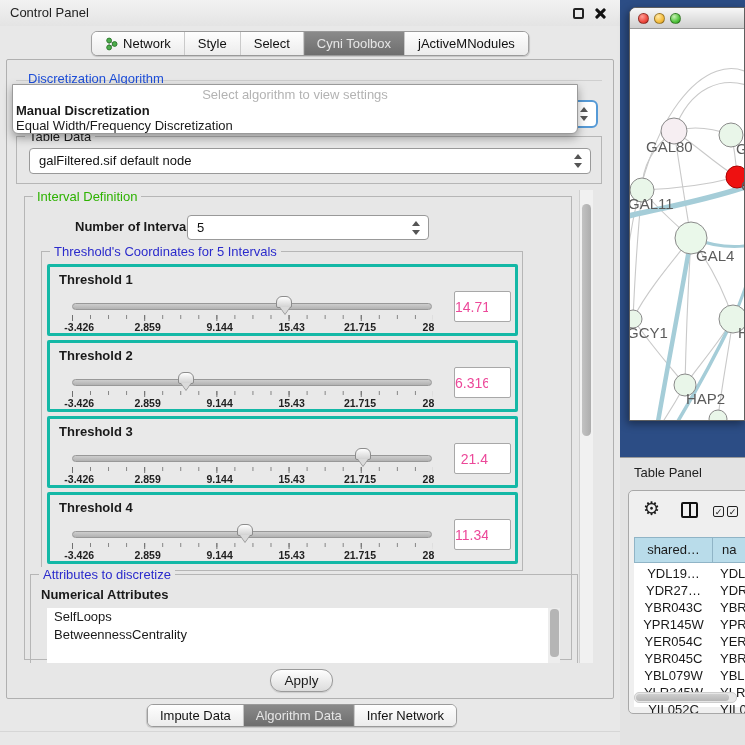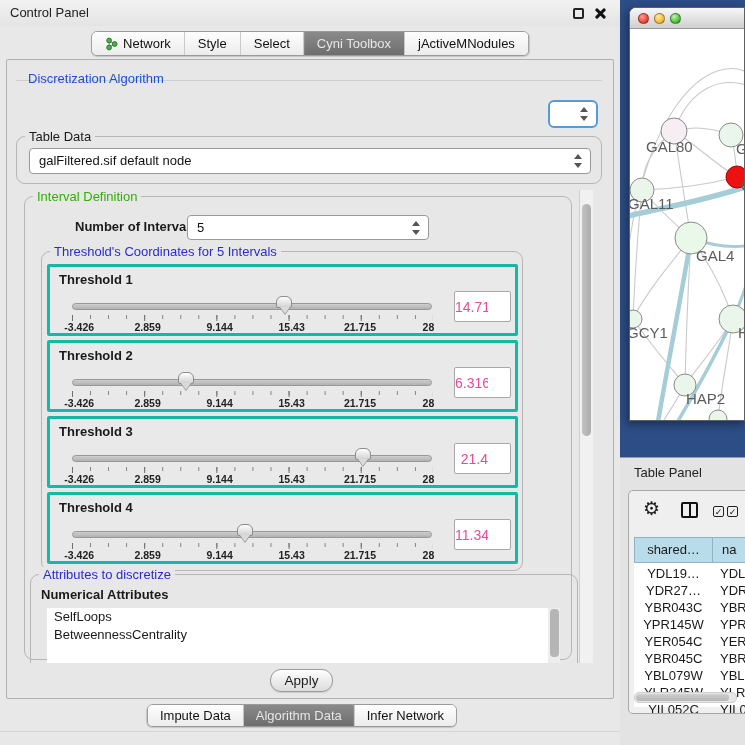--- a/index.html
+++ b/index.html
@@ -25,21 +25,21 @@
     white-space:nowrap; cursor:default; }
   .tab:last-child { border-right:none; }
   .tab.sel { background:linear-gradient(#8a8a8a,#6e6e6e); color:#e6e6e6; }
   .top-tabs { left:310px; top:31px; transform:translateX(-50%); }
   .bottom-tabs { left:302px; top:704px; transform:translateX(-50%); height:23px; }
   .bottom-tabs .tab { padding:0 12px; }
 
   .panel-outer { left:6px; top:59px; width:608px; height:640px; background:#e7e7e7;
     border:1px solid #b0b0b0; border-radius:2px; }
 
-  .group { border:1px solid #b6b6b6; border-radius:9px;text-decoration:underline; }
+  .group { border:1px solid #b6b6b6; border-radius:0;text-decoration:underline; }
   .gtitle { position:absolute; top:-8px; left:8px; background:#e7e7e7; padding:0 4px; font-size:13px; }
   .green { color:#2db200; } .blue { color:#2b2bcc; }
 
   .algo-faint { left:28px; top:71px; color:#1d4ed8; font-size:13px; }
   .algo-topline { left:16px; top:80px; width:586px; height:1px; background:#cfcfcf; }
   .focus-combo { left:548px; top:100px; width:50px; height:28px; border:2px solid #569ad6;
     border-radius:6px; background:#fff; }
   .popup { left:12px; top:84px; width:566px; height:50px; background:#fff; border:1px solid #9a9a9a;
     border-radius:0 0 6px 6px; box-shadow:0 4px 10px rgba(0,0,0,.35); z-index:5; }
   .popup .prompt { position:absolute; top:2px; width:100%; text-align:center; color:#b3b3b3; }
@@ -176,20 +176,25 @@
   </div>
 
   <div class="abs panel-outer"></div>
 
   <div class="abs algo-topline"></div>
   <div class="abs algo-faint">Discretization Algorithm</div>
   <div class="abs focus-combo">
     <div class="stepper"></div>
   </div>
 
+  <div class="abs popup">
+    <div class="prompt">Select algorithm to view settings</div>
+    <div class="item1">Manual Discretization</div>
+    <div class="item2">Equal Width/Frequency Discretization</div>
+  </div>
 
   <div class="abs group tabledata-group">
     <div class="gtitle">Table Data</div>
     <div class="combo" style="left:12px; top:11px; width:562px; height:26px;">
       <span>galFiltered.sif default node</span>
       <div class="stepper"></div>
     </div>
   </div>
 
   <div class="abs scrollarea">

